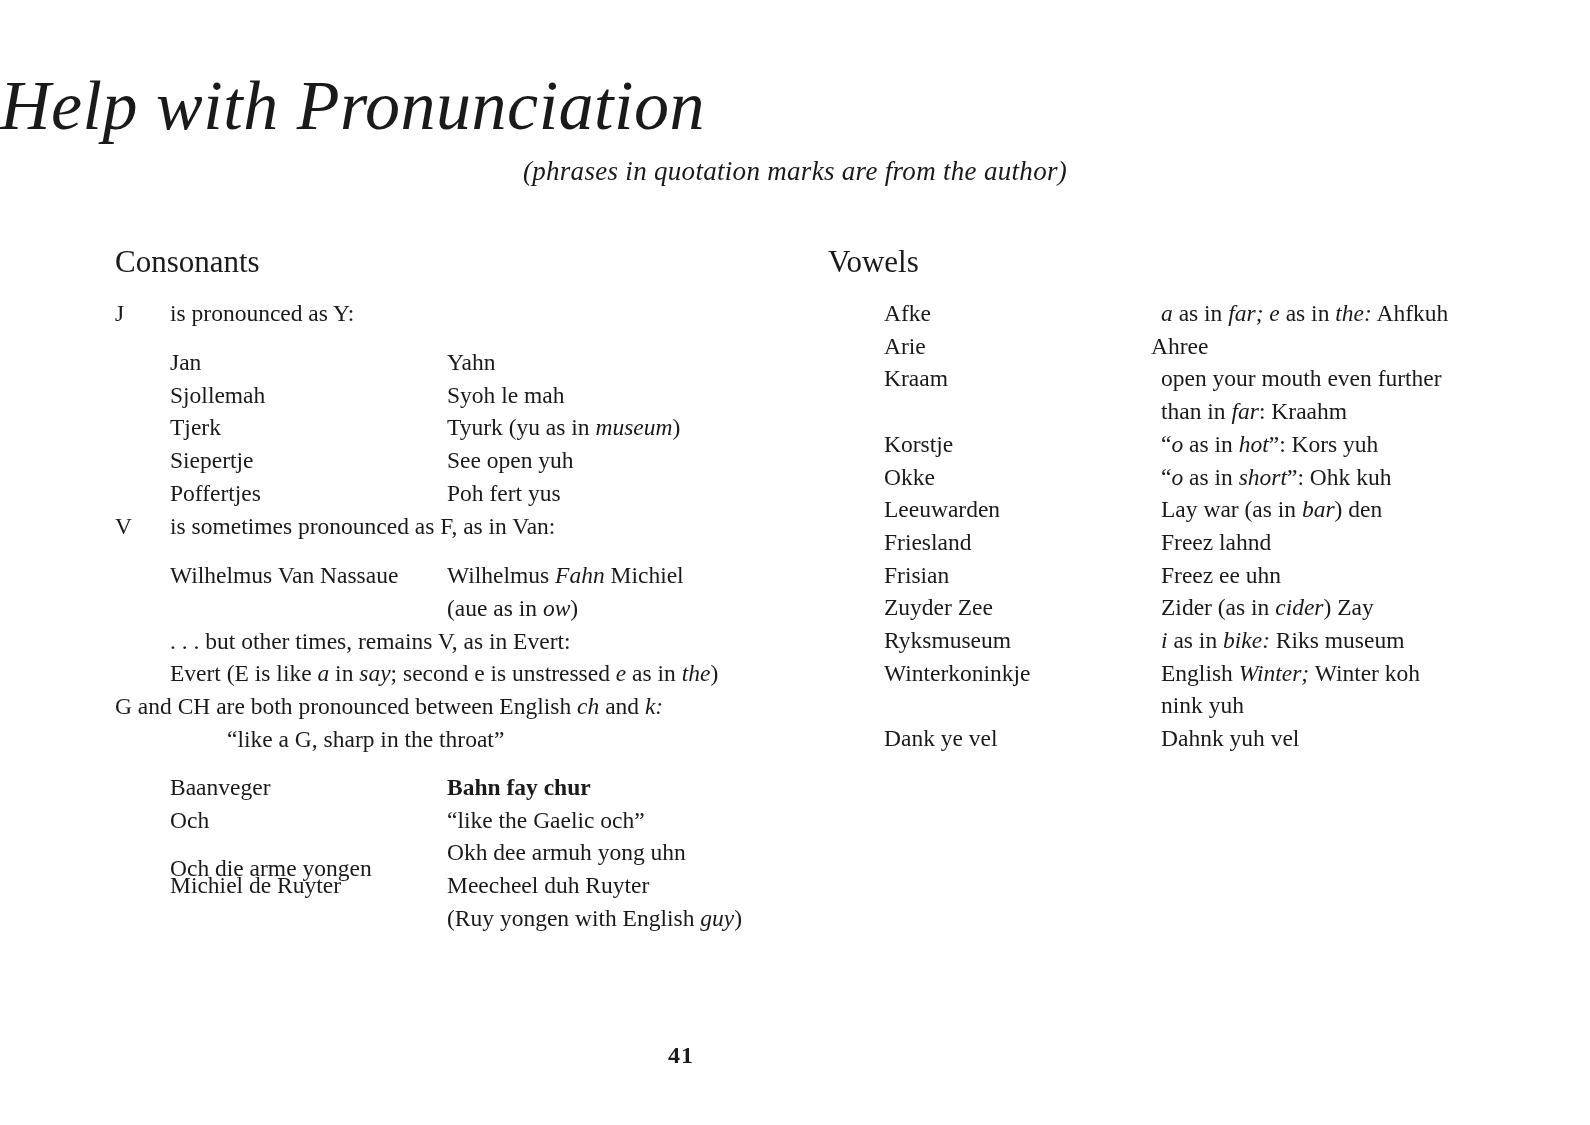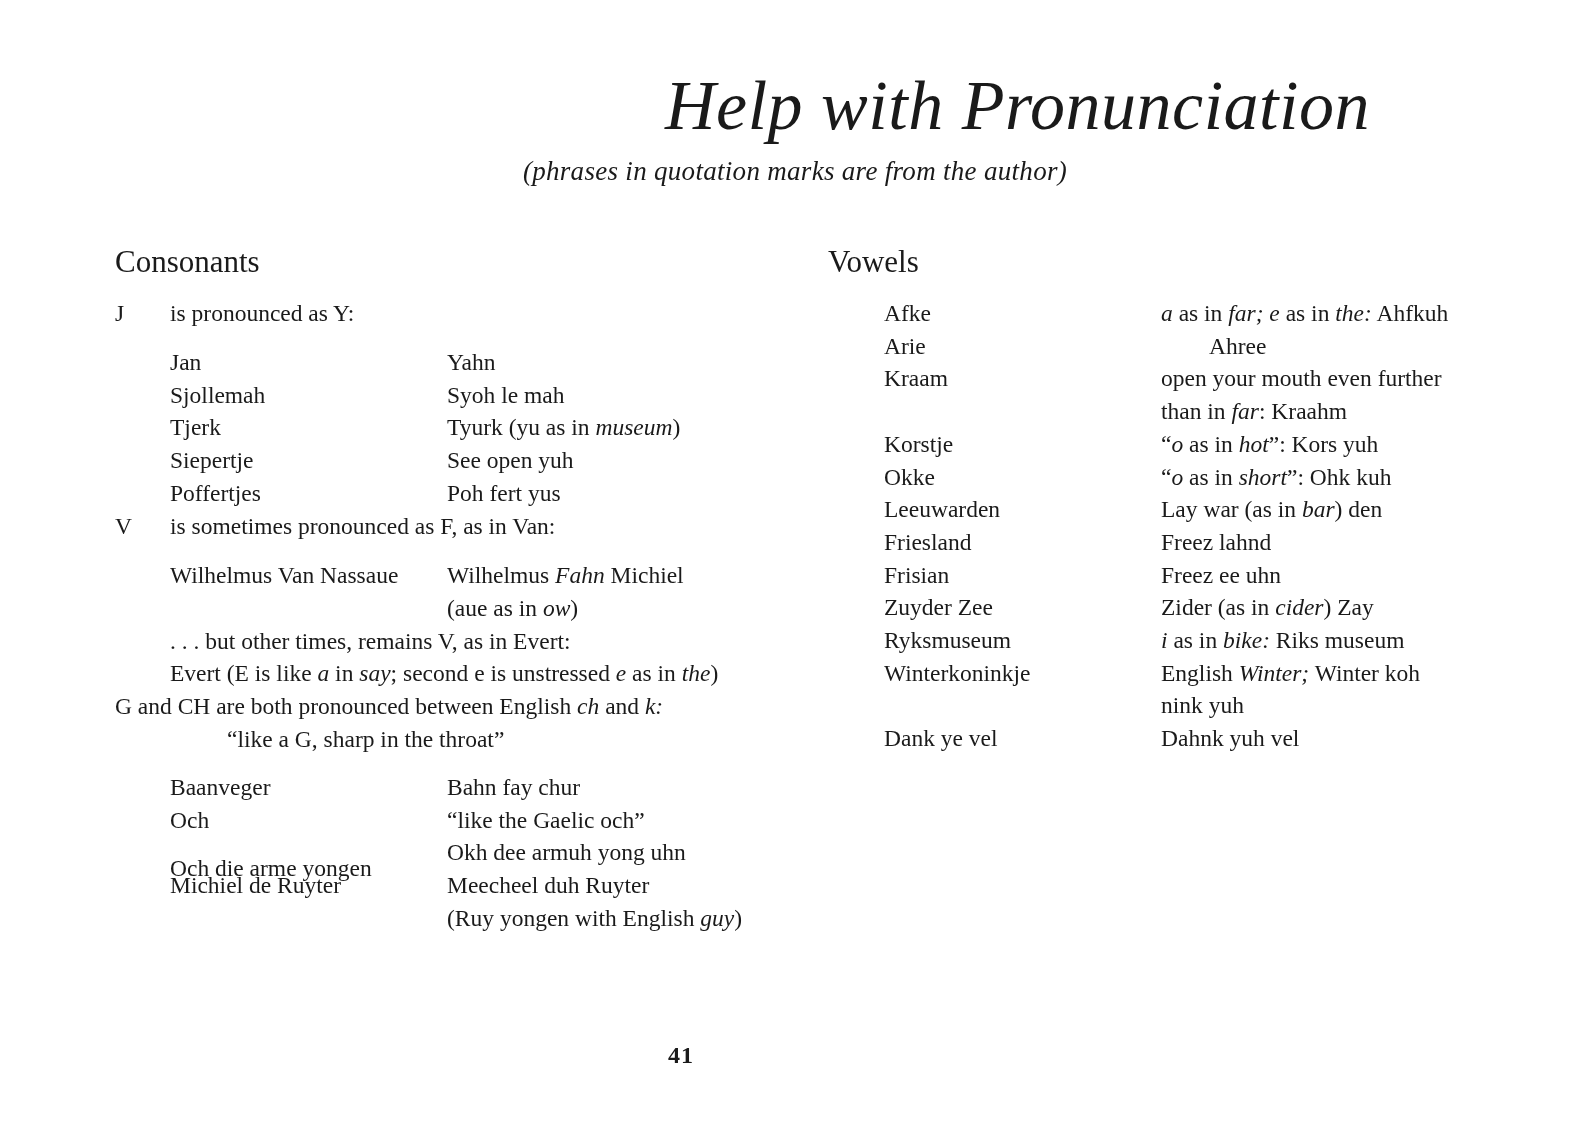--- a/index.html
+++ b/index.html
@@ -2,21 +2,21 @@
 <html><head>
 <meta charset="utf-8">
 <style>
   html, body { margin: 0; padding: 0; background: #ffffff; }
   body {
     width: 1590px; height: 1125px; position: relative; overflow: hidden;
     font-family: "Liberation Serif", "DejaVu Serif", serif;
     color: #1a1a1a;
   }
   .title {
-    position: absolute; top: 66px; left: 0; width: 1370px; text-align: right;
+    position: absolute; top: 66px; left: 0; width: 1370px; text-align: left;
     font-style: italic; font-size: 70px; letter-spacing: 0.5px; line-height: 80px;
   }
   .subtitle {
     position: absolute; top: 154px; left: 0; width: 1590px; text-align: center;
     font-style: italic; font-size: 27px; line-height: 34px; letter-spacing: 0.3px;
   }
   .section-heading {
     position: absolute; font-size: 31px; line-height: 36px;
   }
   .line {
@@ -78,21 +78,21 @@
     </div>
 
   <div class="line rich" style="top:626px; left:170px;"><span>. . . but other times, remains V, as in Evert:</span></div>
   <div class="line rich" style="top:658px; left:170px;"><span>Evert (E is like </span><span class="seg-italic">a</span><span> in </span><span class="seg-italic">say</span><span>; second e is unstressed </span><span class="seg-italic">e</span><span> as in </span><span class="seg-italic">the</span><span>)</span></div>
   <div class="line rich" style="top:691px; left:115px;"><span>G and CH are both pronounced between English </span><span class="seg-italic">ch</span><span> and </span><span class="seg-italic">k:</span></div>
   <div class="line rich" style="top:724px; left:227px;"><span>“like a G, sharp in the throat”</span></div>
 
   <div id="g-examples">
       <div>
         <div class="line" style="top: 772px; left: 170px; text-align: right;">Baanveger</div>
-        <div class="line" style="top: 772px; left: 447px;"><span>Bahn fay chur</span></div>
+        <div class="line" style="top: 772px; left: 447px; font-weight: bold;"><span>Bahn fay chur</span></div>
       </div>
       <div>
         <div class="line" style="top: 804.7px; left: 170px;">Och</div>
         <div class="line" style="top: 804.7px; left: 447px;"><span>“like the Gaelic och”</span></div>
       </div>
       <div>
         <div class="line" style="top: 837.4px; left: 170px; margin-top: 16px;">Och die arme yongen</div>
         <div class="line" style="top: 837.4px; left: 447px;"><span>Okh dee armuh yong uhn</span></div>
       </div>
       <div>
@@ -106,21 +106,21 @@
     </div>
 
   <div class="section-heading" style="top:244px; left:828px;">Vowels</div>
   <div id="vowels-rows">
       <div>
         <div class="line" style="top: 298px; left: 884px;">Afke</div>
         <div class="line" style="top: 298px; left: 1161px;"><span class="seg-italic">a</span><span> as in </span><span class="seg-italic">far;</span><span> </span><span class="seg-italic">e</span><span> as in </span><span class="seg-italic">the:</span><span> Ahfkuh</span></div>
       </div>
       <div>
         <div class="line" style="top: 330.7px; left: 884px;">Arie</div>
-        <div class="line" style="top: 330.7px; left: 1209px;"><span>Ahree</span></div>
+        <div class="line" style="top: 330.7px; left: 1151px;"><span>Ahree</span></div>
       </div>
       <div>
         <div class="line" style="top: 363.4px; left: 884px;">Kraam</div>
         <div class="line" style="top: 363.4px; left: 1161px;"><span>open your mouth even further</span></div>
       </div>
       <div>
         <div class="line" style="top: 396.1px; left: 884px;"></div>
         <div class="line" style="top: 396.1px; left: 1161px;"><span>than in </span><span class="seg-italic">far</span><span>: Kraahm</span></div>
       </div>
       <div>

